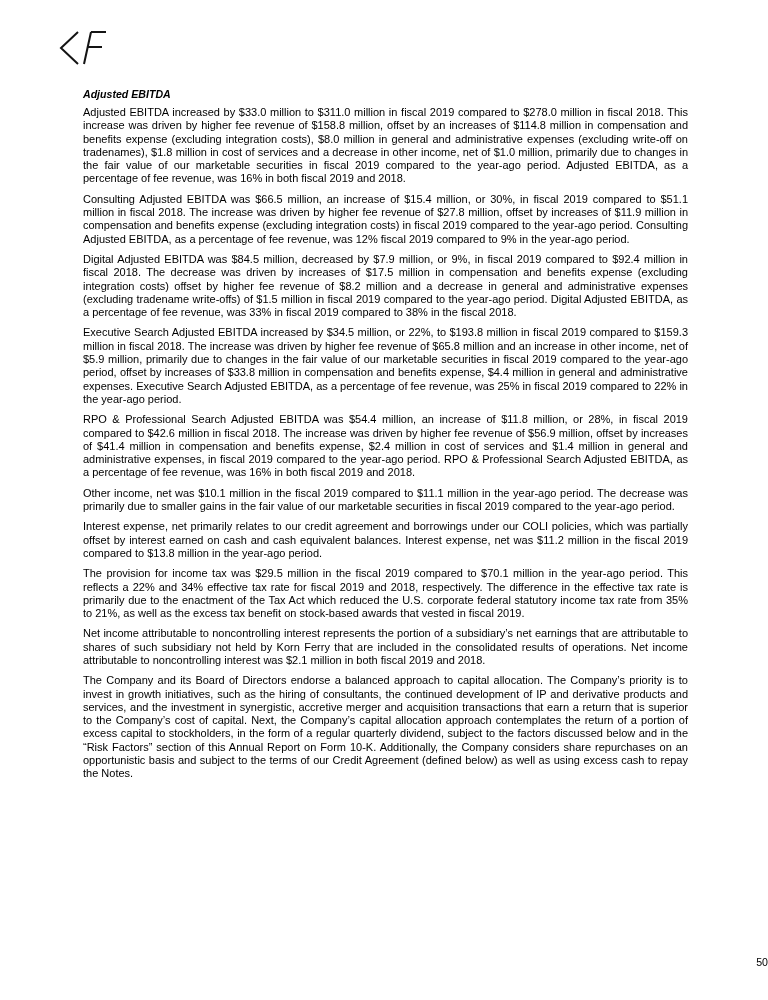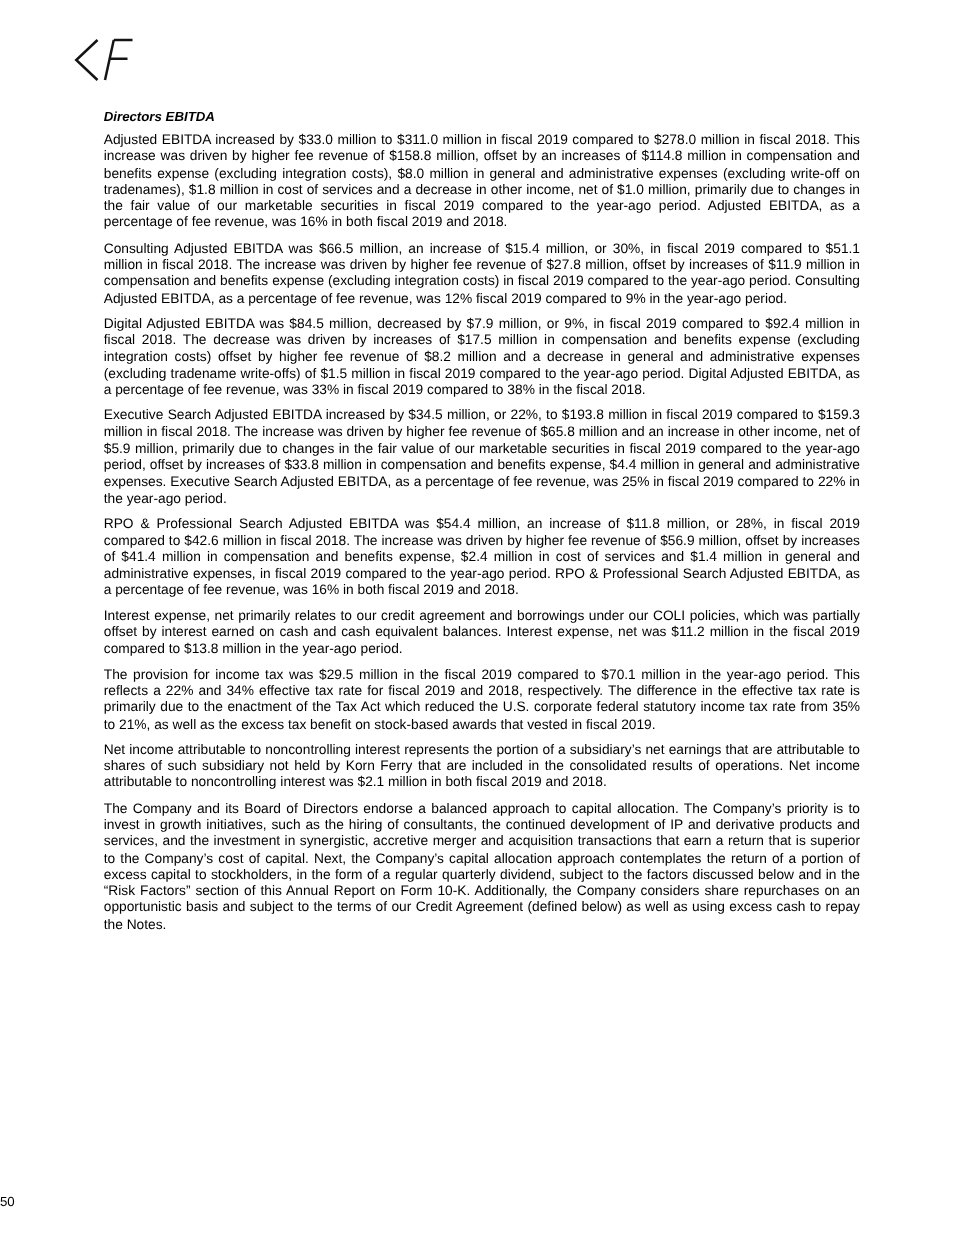--- a/index.html
+++ b/index.html
@@ -38,47 +38,48 @@
     font-size: 11px;
     line-height: 13.3px;
     text-align: justify;
     margin-bottom: 7px;
   }
   .page-number {
     position: absolute;
     bottom: 32px;
     left: 0;
     width: 100%;
-    text-align: left;
+    text-align: right;
     font-size: 10.6px;
   }
 </style>
 </head>
 <body>
 
 <div class="page">
 
   <div class="logo">
     <svg width="52" height="40" viewBox="0 0 52 40">
       <path d="M22 4 L5 20 L22 36" fill="none" stroke="#141414" stroke-width="2"></path>
       <path d="M35 4 L28 36" fill="none" stroke="#141414" stroke-width="2"></path>
       <path d="M35 4 L50 4" fill="none" stroke="#141414" stroke-width="2"></path>
       <path d="M32 19 L46 19" fill="none" stroke="#141414" stroke-width="2"></path>
     </svg>
   </div>
 
   <div class="content">
 
-    <h2 class="section-heading">Directors EBITDA</h2>
+    <h2 class="section-heading">Adjusted EBITDA</h2>
     <p>Adjusted EBITDA increased by $33.0 million to $311.0 million in fiscal 2019 compared to $278.0 million in fiscal 2018. This increase was driven by higher fee revenue of $158.8 million, offset by an increases of $114.8 million in compensation and benefits expense (excluding integration costs), $8.0 million in general and administrative expenses (excluding write-off on tradenames), $1.8 million in cost of services and a decrease in other income, net of $1.0 million, primarily due to changes in the fair value of our marketable securities in fiscal 2019 compared to the year-ago period. Adjusted EBITDA, as a percentage of fee revenue, was 16% in both fiscal 2019 and 2018.</p>
     <p>Consulting Adjusted EBITDA was $66.5 million, an increase of $15.4 million, or 30%, in fiscal 2019 compared to $51.1 million in fiscal 2018. The increase was driven by higher fee revenue of $27.8 million, offset by increases of $11.9 million in compensation and benefits expense (excluding integration costs) in fiscal 2019 compared to the year-ago period. Consulting Adjusted EBITDA, as a percentage of fee revenue, was 12% fiscal 2019 compared to 9% in the year-ago period.</p>
     <p>Digital Adjusted EBITDA was $84.5 million, decreased by $7.9 million, or 9%, in fiscal 2019 compared to $92.4 million in fiscal 2018. The decrease was driven by increases of $17.5 million in compensation and benefits expense (excluding integration costs) offset by higher fee revenue of $8.2 million and a decrease in general and administrative expenses (excluding tradename write-offs) of $1.5 million in fiscal 2019 compared to the year-ago period. Digital Adjusted EBITDA, as a percentage of fee revenue, was 33% in fiscal 2019 compared to 38% in the fiscal 2018.</p>
     <p>Executive Search Adjusted EBITDA increased by $34.5 million, or 22%, to $193.8 million in fiscal 2019 compared to $159.3 million in fiscal 2018. The increase was driven by higher fee revenue of $65.8 million and an increase in other income, net of $5.9 million, primarily due to changes in the fair value of our marketable securities in fiscal 2019 compared to the year-ago period, offset by increases of $33.8 million in compensation and benefits expense, $4.4 million in general and administrative expenses. Executive Search Adjusted EBITDA, as a percentage of fee revenue, was 25% in fiscal 2019 compared to 22% in the year-ago period.</p>
     <p>RPO &amp; Professional Search Adjusted EBITDA was $54.4 million, an increase of $11.8 million, or 28%, in fiscal 2019 compared to $42.6 million in fiscal 2018. The increase was driven by higher fee revenue of $56.9 million, offset by increases of $41.4 million in compensation and benefits expense, $2.4 million in cost of services and $1.4 million in general and administrative expenses, in fiscal 2019 compared to the year-ago period. RPO &amp; Professional Search Adjusted EBITDA, as a percentage of fee revenue, was 16% in both fiscal 2019 and 2018.</p>
 
+    <p>Other income, net was $10.1 million in the fiscal 2019 compared to $11.1 million in the year-ago period. The decrease was primarily due to smaller gains in the fair value of our marketable securities in fiscal 2019 compared to the year-ago period.</p>
 
     <p>Interest expense, net primarily relates to our credit agreement and borrowings under our COLI policies, which was partially offset by interest earned on cash and cash equivalent balances. Interest expense, net was $11.2 million in the fiscal 2019 compared to $13.8 million in the year-ago period.</p>
 
     <p>The provision for income tax was $29.5 million in the fiscal 2019 compared to $70.1 million in the year-ago period. This reflects a 22% and 34% effective tax rate for fiscal 2019 and 2018, respectively. The difference in the effective tax rate is primarily due to the enactment of the Tax Act which reduced the U.S. corporate federal statutory income tax rate from 35% to 21%, as well as the excess tax benefit on stock-based awards that vested in fiscal 2019.</p>
 
     <p>Net income attributable to noncontrolling interest represents the portion of a subsidiary’s net earnings that are attributable to shares of such subsidiary not held by Korn Ferry that are included in the consolidated results of operations. Net income attributable to noncontrolling interest was $2.1 million in both fiscal 2019 and 2018.</p>
 
     <p>The Company and its Board of Directors endorse a balanced approach to capital allocation. The Company’s priority is to invest in growth initiatives, such as the hiring of consultants, the continued development of IP and derivative products and services, and the investment in synergistic, accretive merger and acquisition transactions that earn a return that is superior to the Company’s cost of capital. Next, the Company’s capital allocation approach contemplates the return of a portion of excess capital to stockholders, in the form of a regular quarterly dividend, subject to the factors discussed below and in the “Risk Factors” section of this Annual Report on Form 10-K. Additionally, the Company considers share repurchases on an opportunistic basis and subject to the terms of our Credit Agreement (defined below) as well as using excess cash to repay the Notes.</p>
 
   </div>

